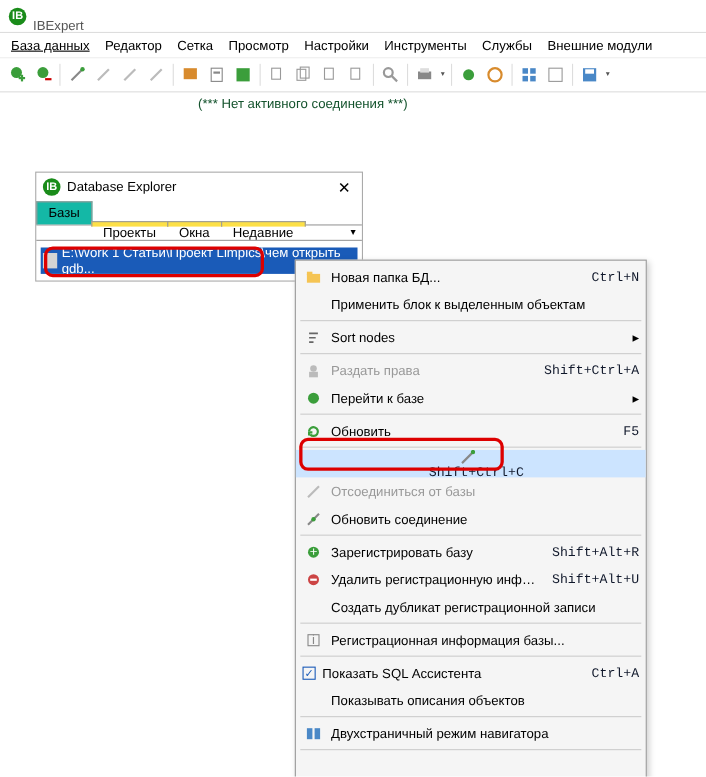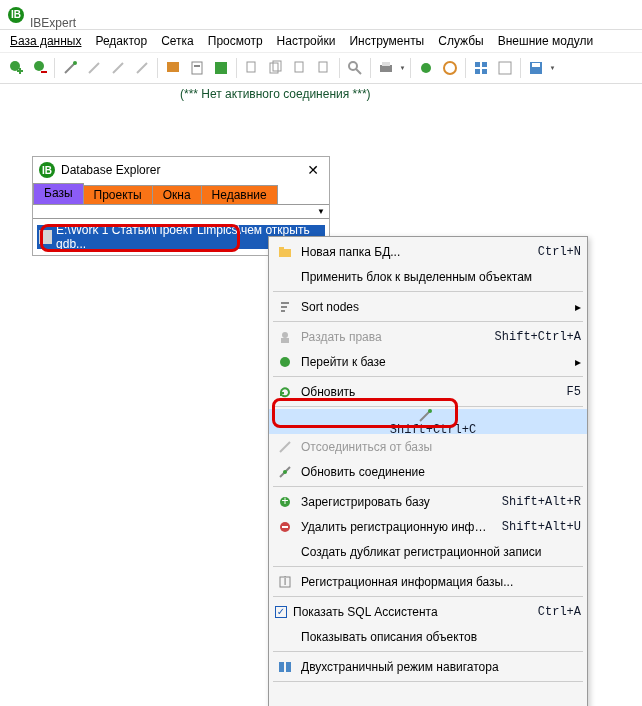--- a/index.html
+++ b/index.html
@@ -22,22 +22,22 @@
 .tool-dropdown { width: 7px; display: flex; align-items: center; justify-content: center; font-size: 6px; color: #555; }
 
 
 .status-row { height: 20px; display: flex; align-items: center; padding-left: 180px; color: #14532d; }
 
 
 .explorer { position: absolute; left: 32px; top: 156px; width: 298px; border: 1px solid #aaa; background: #fff; z-index: 5; }
 .exp-title { height: 26px; display: flex; align-items: center; padding: 0 6px; }
 .exp-title .close-btn { margin-left: auto; width: 20px; height: 20px; display: flex; align-items: center; justify-content: center; cursor: pointer; font-size: 14px; }
 .exp-tabs { height: 22px; display: flex; border-bottom: 1px solid #999; }
-.exp-tab { padding: 2px 10px; border: 1px solid #999; border-bottom: none; background: #f97316; margin-right: -1px; margin-top: 2px; cursor: pointer; }
-.exp-tab.active { background: #8b5cf6; margin-top: 0; }
+.exp-tab { padding: 2px 10px; border: 1px solid #999; border-bottom: none; background: #fde047; margin-right: -1px; margin-top: 18px; cursor: pointer; }
+.exp-tab.active { background: #14b8a6; margin-top: 0; }
 .exp-subbar { height: 14px; border-bottom: 1px solid #999; display: flex; }
 .exp-subbar .drop-arrow { margin-left: auto; width: 16px; display: flex; align-items: center; justify-content: center; font-size: 8px; }
 .exp-body { padding: 6px 4px; }
 .db-row { display: flex; align-items: center; height: 18px; background: #1a5bb8; color: #fff; padding: 12px 2px; }
 .db-row-icon { width: 14px; height: 14px; background: #d4d4d4; margin-right: 4px; }
 .db-highlight { position: absolute; border: 3px solid #d00; border-radius: 8px; pointer-events: none; }
 .db-highlight.row-hl { left: 40px; top: 224px; width: 200px; height: 28px; z-index: 6; }
 
 
 .ctx-menu { position: absolute; left: 268px; top: 236px; width: 320px; background: #f5f5f5; border: 1px solid #999; z-index: 10; box-shadow: 2px 2px 6px rgba(0,0,0,0.2); padding: 2px 0; }

